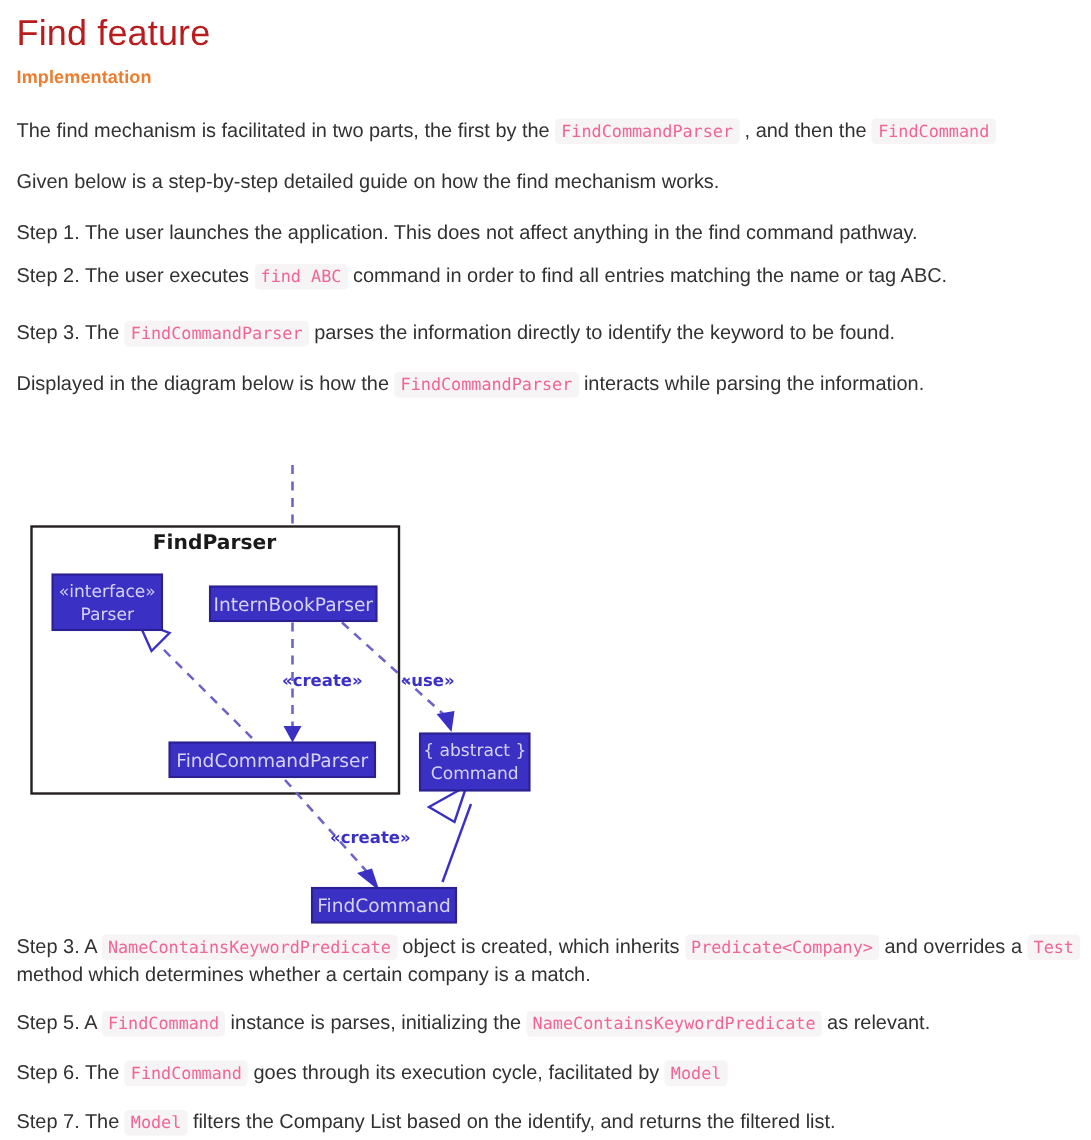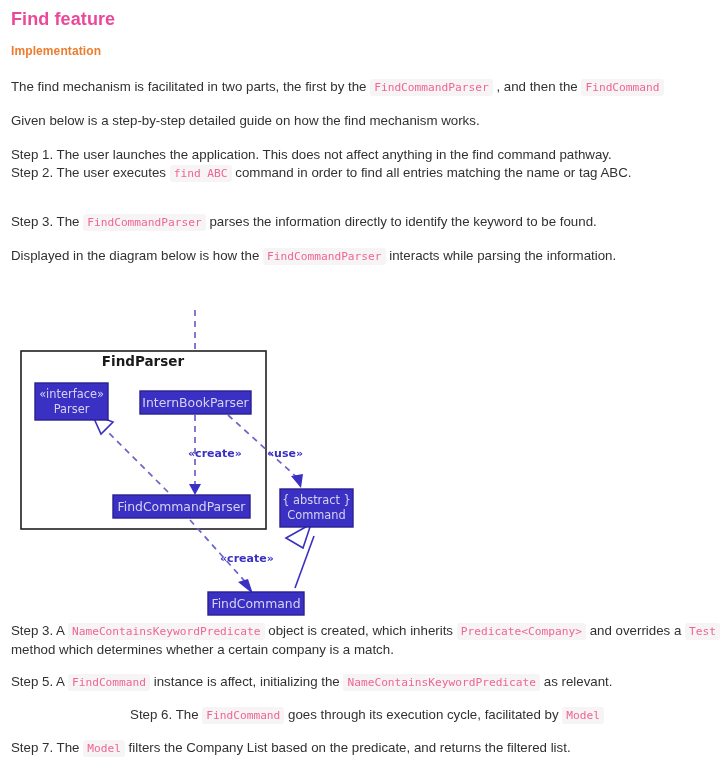--- a/index.html
+++ b/index.html
@@ -20,23 +20,23 @@
     position: relative;
     width: 727px;
     height: 760px;
     padding: 0;
   }
   h1.doc-title {
     position: absolute;
     left: 11px;
     top: 9px;
     margin: 0;
-    font-size: 18px;
-    font-weight: 700;
-    color: #ec4899;
+    font-size: 24px;
+    font-weight: 400;
+    color: #b91c1c;
     letter-spacing: 0.1px;
   }
   h2.doc-subtitle {
     position: absolute;
     left: 11px;
     top: 44px;
     margin: 0;
     font-size: 12px;
     font-weight: 700;
     color: #ec7d2d;
@@ -125,21 +125,21 @@
 <body>
 
 <div class="page">
 
   <h1 class="doc-title">Find feature</h1>
   <h2 class="doc-subtitle">Implementation</h2>
 
   <p class="para" id="p-intro" style="top:78px;"><span>The find mechanism is facilitated in two parts, the first by the </span> <code class="inline">FindCommandParser</code> <span>, and then the </span> <code class="inline">FindCommand</code> </p>
   <p class="para" id="p-guide" style="top:112px;"><span>Given below is a step-by-step detailed guide on how the find mechanism works.</span></p>
   <p class="para" id="p-step1" style="top:146px;"><span>Step 1. The user launches the application. This does not affect anything in the find command pathway.</span></p>
-  <p class="para" id="p-step2" style="top:164px;"><span>Step 2. The user executes </span> <code class="inline">find ABC</code> <span> command in order to find all entries matching the name or tag ABC.</span></p>
+  <p class="para" id="p-step2" style="top:175px;"><span>Step 2. The user executes </span> <code class="inline">find ABC</code> <span> command in order to find all entries matching the name or tag ABC.</span></p>
   <p class="para" id="p-step3" style="top:213px;"><span>Step 3. The </span> <code class="inline">FindCommandParser</code> <span> parses the information directly to identify the keyword to be found.</span></p>
   <p class="para" id="p-diagram-caption" style="top:247px;"><span>Displayed in the diagram below is how the </span> <code class="inline">FindCommandParser</code> <span> interacts while parsing the information.</span></p>
 
   <div class="diagram">
     <svg width="400" height="330" viewBox="0 0 400 330" xmlns="http://www.w3.org/2000/svg">
 
       <line class="dashed" x1="195" y1="14" x2="195" y2="88"></line>
       <polygon class="filled-head" points="189,86 201,86 195,97"></polygon>
 
       <rect class="uml-frame" x="21" y="55" width="245" height="178" rx="0"></rect>
@@ -187,17 +187,17 @@
         <text class="uml-label" x="256" y="312">FindCommand</text>
       </g>
 
       <text class="uml-stereo" x="188" y="161">«create»</text>
       <text class="uml-stereo" x="267" y="161">«use»</text>
       <text class="uml-stereo" x="220" y="266">«create»</text>
     </svg>
   </div>
 
   <p class="para" id="p-step4" style="top:622px;"><span>Step 3. A </span> <code class="inline">NameContainsKeywordPredicate</code> <span> object is created, which inherits </span> <code class="inline">Predicate&lt;Company&gt;</code> <span> and overrides a </span> <code class="inline">Test</code> <span> method which determines whether a certain company is a match.</span></p>
-  <p class="para" id="p-step5" style="top:673px;"><span>Step 5. A </span> <code class="inline">FindCommand</code> <span> instance is affect, initializing the </span> <code class="inline">NameContainsKeywordPredicate</code> <span> as relevant.</span></p>
-  <p class="para" id="p-step6" style="top:706px;text-align:center;"><span>Step 6. The </span> <code class="inline">FindCommand</code> <span> goes through its execution cycle, facilitated by </span> <code class="inline">Model</code> </p>
-  <p class="para" id="p-step7" style="top:739px;"><span>Step 7. The </span> <code class="inline">Model</code> <span> filters the Company List based on the predicate, and returns the filtered list.</span></p>
+  <p class="para" id="p-step5" style="top:673px;"><span>Step 5. A </span> <code class="inline">FindCommand</code> <span> instance is parses, initializing the </span> <code class="inline">NameContainsKeywordPredicate</code> <span> as relevant.</span></p>
+  <p class="para" id="p-step6" style="top:706px;"><span>Step 6. The </span> <code class="inline">FindCommand</code> <span> goes through its execution cycle, facilitated by </span> <code class="inline">Model</code> </p>
+  <p class="para" id="p-step7" style="top:739px;"><span>Step 7. The </span> <code class="inline">Model</code> <span> filters the Company List based on the identify, and returns the filtered list.</span></p>
 
 </div>
 
 </body></html>

